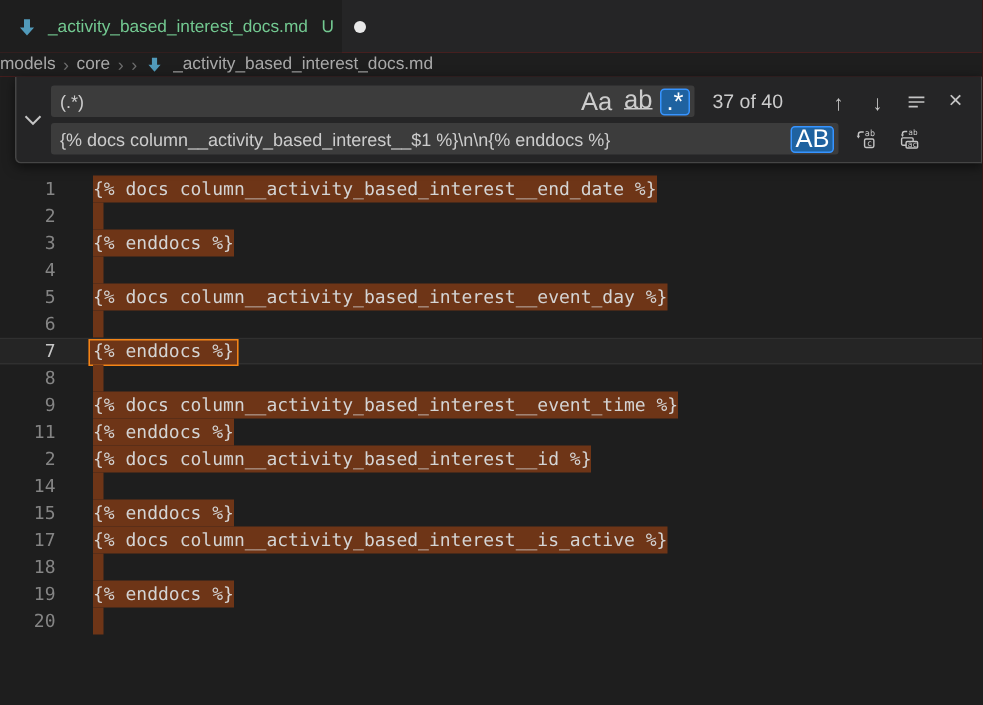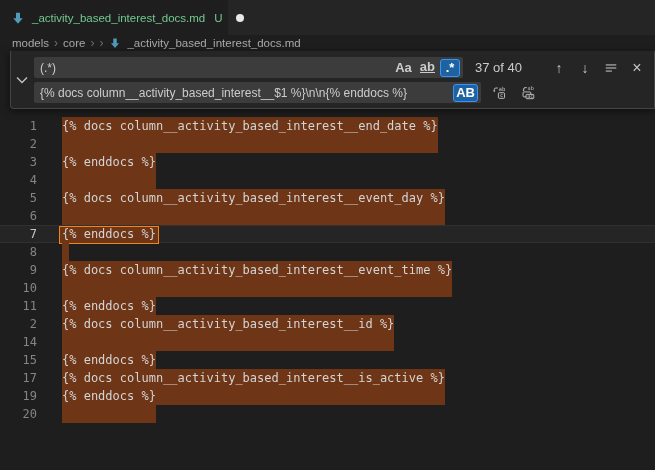--- a/index.html
+++ b/index.html
@@ -14,21 +14,21 @@
   .tab {
     width:228px; height:35px; background:#1e1e1e; display:flex; align-items:center;
     padding:0 10px; gap:6px; cursor:pointer; flex:none;
   }
   .tab-title { color:var(--git_untracked_green); font-size:11.5px; white-space:nowrap; }
   .git-badge { color:var(--git_untracked_green); font-size:11.5px; margin-left:3px; }
   .dot { width:8px; height:8px; border-radius:50%; background:#e8e8e8; margin-left:7px; flex:none; }
   .mdicon { display:inline-flex; align-items:center; justify-content:center; width:16px; height:16px; flex:none; }
   
   .breadcrumbs {
-    height:16px; display:flex; align-items:center; padding-left:12px; gap:5px;
+    height:16px; display:flex; align-items:center; padding-left:0; gap:5px;
     font-size:11.5px; color:#a9a9a9; background:#1e1e1e; white-space:nowrap;
   }
   .breadcrumbs .sep { color:#6e6e6e; font-size:12px; }
   .breadcrumbs .mdicon { width:14px; height:14px; }
   .crumb { cursor:pointer; }
   
   .editor { position:relative; height:419px; background:#1e1e1e; }
   
   .find-widget {
     position:absolute; top:0; left:10px; right:0; height:58px; z-index:5;
@@ -41,28 +41,28 @@
   }
   .fw-rows { position:absolute; left:21px; top:0; right:0; height:100%; }
   .fw-row { position:absolute; left:2px; right:6px; height:21px; display:flex; align-items:center; }
   .find-row { top:6px; }
   .replace-row { top:31px; }
   .input {
     height:21px; background:#3c3c3c; border-radius:2px; display:flex; align-items:center;
     padding:0 3px 0 6px; overflow:hidden; cursor:text;
   }
   .find-input { width:429px; flex:none; }
-  .replace-input { width:447px; flex:none; }
+  .replace-input { width:525px; flex:none; }
   .input-text {
     color:#cccccc; font-size:12px; white-space:pre; overflow:hidden; flex:1 1 auto; min-width:0;
   }
   .toggles { display:flex; align-items:center; gap:2px; margin-left:4px; flex:none; }
   .toggle {
     min-width:20px; height:18px; padding:0 2px; display:flex; align-items:center; justify-content:center;
-    color:#cccccc; font-size:13px; border-radius:3px; border:1px solid transparent; cursor:pointer;font-weight:bold;
+    color:#cccccc; font-size:17px; border-radius:3px; border:1px solid transparent; cursor:pointer;
   }
   .toggle.ww span { border-bottom:1px solid #cccccc; line-height:10px; display:inline-block; }
   .toggle.active { background:var(--option_active_background); border-color:var(--accent_blue); color:#ffffff; }
   .count { color:#cccccc; font-size:13px; margin-left:12px; white-space:nowrap; flex:none; }
   .nav { display:flex; align-items:center; margin-left:auto; flex:none; }
   .icon-btn {
     width:22px; height:20px; display:flex; align-items:center; justify-content:center;
     color:#c5c5c5; font-size:14px; border-radius:3px; cursor:pointer; margin-left:4px; flex:none;
   }
   .replace-row .icon-btn { margin-left:7px; }
@@ -72,21 +72,21 @@
     font-family:"DejaVu Sans Mono", monospace; font-size:12px;
   }
   .line { display:flex; height:18px; line-height:18px; }
   .line.current {
     background:rgba(255,255,255,0.035);
     box-shadow: inset 0 1px 0 rgba(255,255,255,0.05), inset 0 -1px 0 rgba(255,255,255,0.05);
   }
   .ln { width:37px; text-align:right; color:#858585; flex:none; user-select:none; }
   .line.current .ln { color:#c6c6c6; }
   .content { margin-left:25px; white-space:pre; color:#d4d4d4; }
-  .match { display:inline-block; height:36px; background:var(--match_background); }
+  .match { display:inline-block; height:18px; background:var(--match_background); }
   .match.cur {
     height:18px; line-height:15px; border:1px solid var(--current_match_border);
     padding:0 2px; margin:0 -3px;
   }
   .sliver { display:inline-block; width:7px; height:18px; background:var(--match_background); }
   svg { display:block; }
 </style>
 </head>
 <body>
 
@@ -217,44 +217,44 @@
         </div>
         <div class="line">
           <div class="ln">8</div>
           <div class="content"><span class="sliver"></span></div>
         </div>
         <div class="line">
           <div class="ln">9</div>
           <div class="content"><span class="match">{% docs column__activity_based_interest__event_time %}</span></div>
         </div>
         <div class="line">
-          <div class="ln">10</div>
-          <div class="content"><span class="sliver"></span></div>
-        </div>
-        <div class="line">
           <div class="ln">11</div>
           <div class="content"><span class="match">{% enddocs %}</span></div>
         </div>
         <div class="line">
           <div class="ln">2</div>
           <div class="content"><span class="match">{% docs column__activity_based_interest__id %}</span></div>
         </div>
         <div class="line">
           <div class="ln">14</div>
           <div class="content"><span class="sliver"></span></div>
         </div>
         <div class="line">
           <div class="ln">15</div>
           <div class="content"><span class="match">{% enddocs %}</span></div>
         </div>
         <div class="line">
           <div class="ln">17</div>
           <div class="content"><span class="match">{% docs column__activity_based_interest__is_active %}</span></div>
         </div>
         <div class="line">
+          <div class="ln">18</div>
+          <div class="content"><span class="sliver"></span></div>
+        </div>
+        <div class="line">
           <div class="ln">19</div>
           <div class="content"><span class="match">{% enddocs %}</span></div>
         </div>
         <div class="line">
           <div class="ln">20</div>
           <div class="content"><span class="sliver"></span></div>
         </div>
       </div>
 
   </div>

